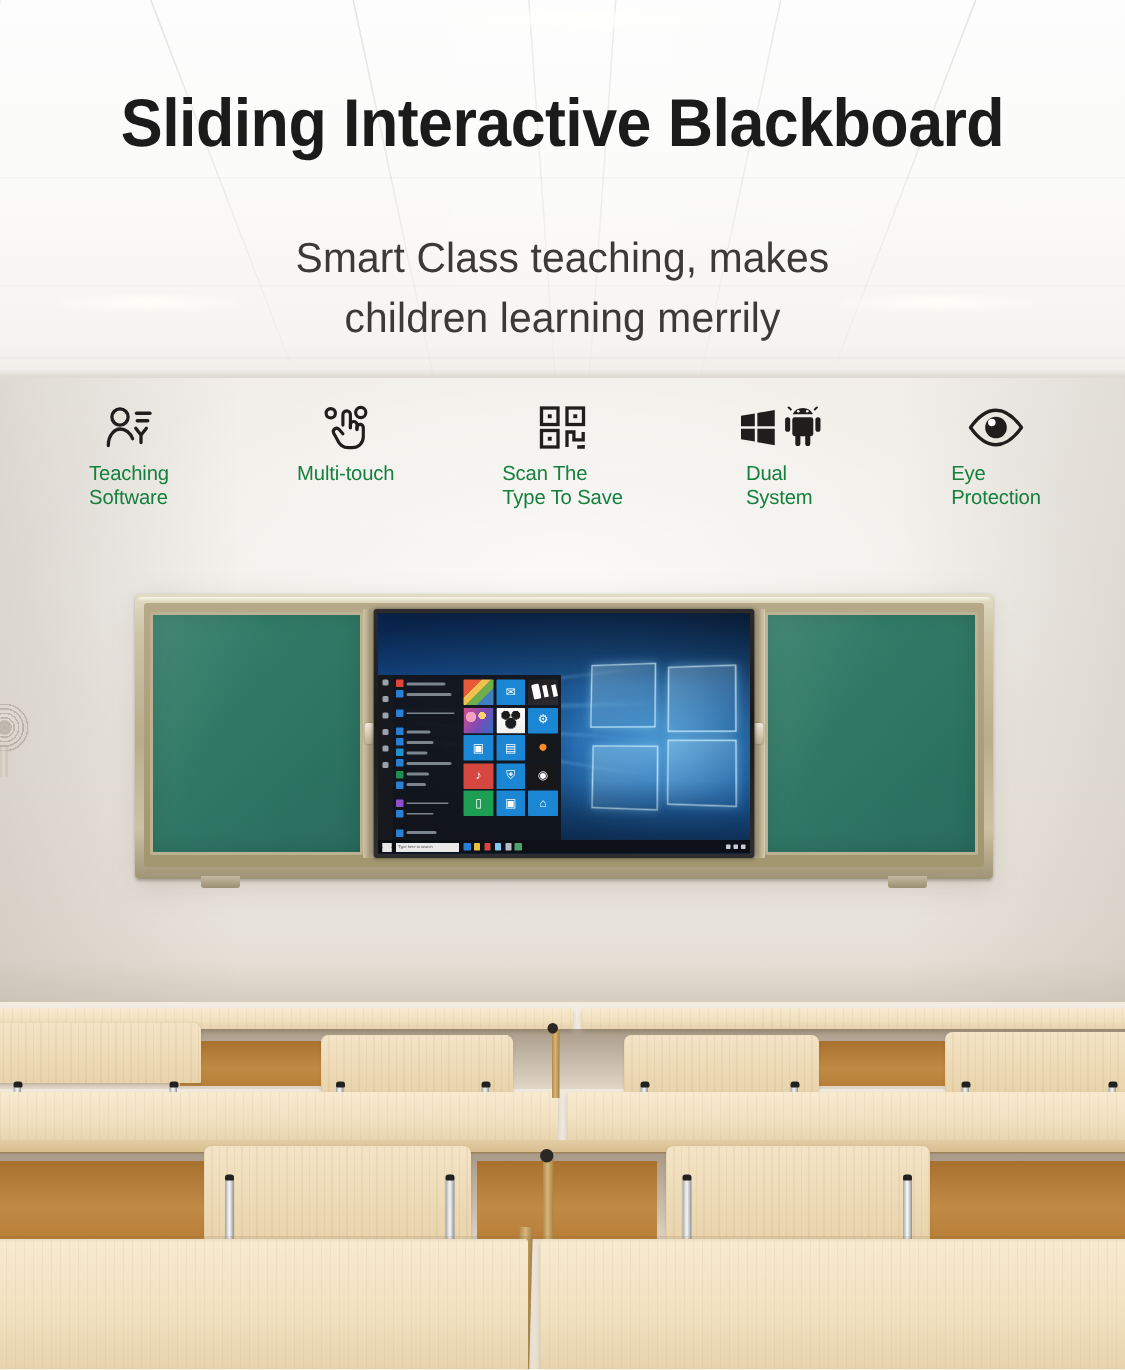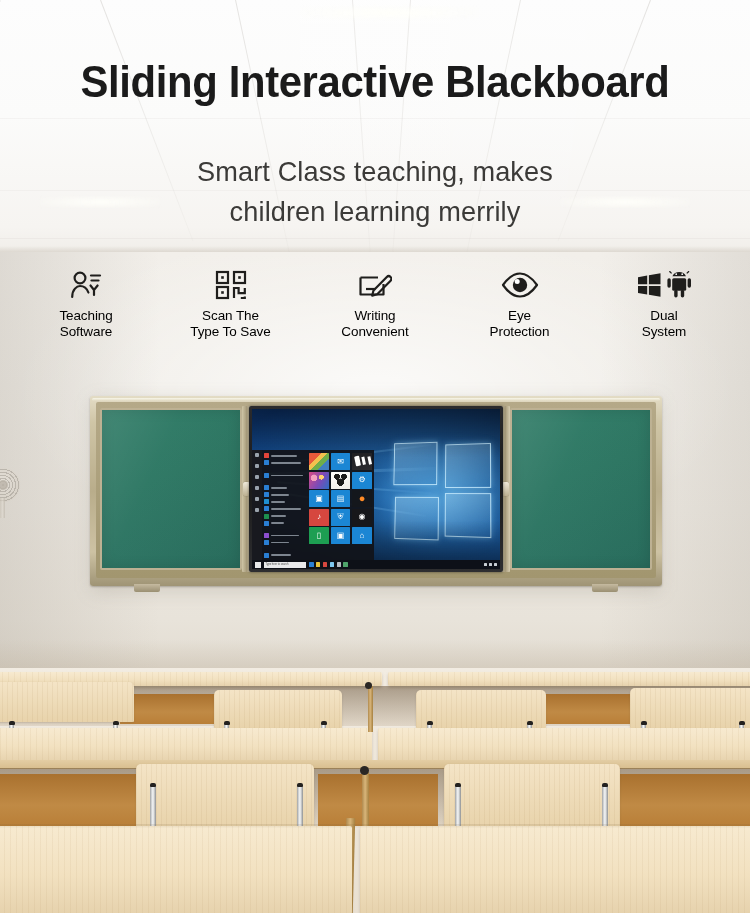--- a/index.html
+++ b/index.html
@@ -152,24 +152,23 @@
     align-items: center;
   }
   .feature .ficon {
     height: 34px;
     display: flex;
     align-items: center;
     justify-content: center;
     margin-bottom: 6px;
   }
   .feature .flabel {
-    text-align: center;
     font-size: 13.5px;
     line-height: 1.18;
-    color: #000000;
+    color: #15803d;
     letter-spacing: -0.1px;
     white-space: pre-line;
   }
 
   
   .board-shadow {
     position: absolute;
     left: 92px; top: 400px;
     width: 568px; height: 192px;
     background: rgba(100,92,80,0.17);
@@ -520,60 +519,49 @@
           <path d="M3.2 27 C3.2 19.4 8 16 11 16 C14.6 16 18 18.6 19.4 22.5"></path>
           <path d="M22 5.5 H31"></path>
           <path d="M22.5 10.5 H29.5"></path>
           <path d="M21.5 15.5 L25 20 L28.6 15.5 M25 20 V25"></path>
         </svg>
       </div>
       <div class="flabel">Teaching
 Software</div>
     </div>
 
+    <div class="feature">
+      <div class="ficon">
+        <svg width="34" height="30" viewBox="0 0 34 30" fill="none" stroke="#1f1e1c" stroke-width="2.1" stroke-linecap="round" stroke-linejoin="round">
+          <circle cx="6.5" cy="5.5" r="3.1"></circle>
+          <circle cx="26.5" cy="5" r="3.4"></circle>
+          <path d="M14.6 13.4 V6.4 a2.5 2.5 0 0 1 5 0 V15"></path>
+          <path d="M19.6 15.2 v-2 a2.2 2.2 0 0 1 4.4 0 V16"></path>
+          <path d="M24 16.4 v-1.4 a2.1 2.1 0 0 1 4.2 0 v6.2 c0 4.1-3.2 7.2-7.4 7.2 h-2.6 c-3.6 0-6-2.2-7.2-5 L8.4 18.6 a2.2 2.2 0 0 1 3.6-2.4 l2.6 3"></path>
+        </svg>
+      </div>
+      <div class="flabel">Multi-touch</div>
+    </div>
 
     <div class="feature">
       <div class="ficon">
         <svg width="32" height="30" viewBox="0 0 32 30" fill="none" stroke="#1f1e1c" stroke-width="2.2">
           <rect x="2" y="2" width="11" height="11"></rect>
           <rect x="6.2" y="6.2" width="2.6" height="2.6" fill="#1f1e1c" stroke="none"></rect>
           <rect x="19" y="2" width="11" height="11"></rect>
           <rect x="23.2" y="6.2" width="2.6" height="2.6" fill="#1f1e1c" stroke="none"></rect>
           <rect x="2" y="17" width="11" height="11"></rect>
           <rect x="6.2" y="21.2" width="2.6" height="2.6" fill="#1f1e1c" stroke="none"></rect>
           <path d="M19 28 V18 h4.6 v5.2 h6.2 V18 M29.8 26.6 V28 h-4"></path>
         </svg>
       </div>
       <div class="flabel">Scan The
 Type To Save</div>
     </div>
 
-    <div class="feature">
-      <div class="ficon">
-        <svg width="34" height="30" viewBox="0 0 34 30" fill="none" stroke="#1f1e1c" stroke-width="2.2" stroke-linejoin="round">
-          <path d="M2.5 7.5 H20 M2.5 7.5 V24.5 H25.5 V14"></path>
-          <path d="M8 19 H17.5"></path>
-          <path d="M15.5 20.5 L28.8 7 a2.6 2.6 0 0 1 3.8 3.7 L19.2 24.2 l-5 1.4 z"></path>
-        </svg>
-      </div>
-      <div class="flabel">Writing
-Convenient</div>
-    </div>
-
-    <div class="feature">
-      <div class="ficon">
-        <svg width="38" height="26" viewBox="0 0 38 26" fill="none">
-          <path d="M2 13 C8 4.5 14 1.5 19 1.5 C24 1.5 30 4.5 36 13 C30 21.5 24 24.5 19 24.5 C14 24.5 8 21.5 2 13 Z" stroke="#1f1e1c" stroke-width="2.2" stroke-linejoin="round"></path>
-          <circle cx="19" cy="13" r="7.2" fill="#1f1e1c"></circle>
-          <circle cx="16.2" cy="9.6" r="2.5" fill="#ffffff"></circle>
-        </svg>
-      </div>
-      <div class="flabel">Eye
-Protection</div>
-    </div>
 
     <div class="feature">
       <div class="ficon">
         <svg width="56" height="28" viewBox="0 0 56 28" fill="#1f1e1c">
           <g>
             <path d="M2 6.2 L11.2 4.6 V13.2 H2 Z"></path>
             <path d="M12.9 4.3 L24.5 2.3 V13.2 H12.9 Z"></path>
             <path d="M2 14.9 H11.2 V23.4 L2 21.9 Z"></path>
             <path d="M12.9 14.9 H24.5 V25.8 L12.9 23.8 Z"></path>
           </g>
@@ -588,20 +576,32 @@
             <path d="M50.8 2.4 L53 0.2" stroke="#1f1e1c" stroke-width="1.3"></path>
             <circle cx="40.2" cy="3.2" r="0.85" fill="#ffffff"></circle>
             <circle cx="46.2" cy="3.2" r="0.85" fill="#ffffff"></circle>
           </g>
         </svg>
       </div>
       <div class="flabel">Dual
 System</div>
     </div>
 
+    <div class="feature">
+      <div class="ficon">
+        <svg width="38" height="26" viewBox="0 0 38 26" fill="none">
+          <path d="M2 13 C8 4.5 14 1.5 19 1.5 C24 1.5 30 4.5 36 13 C30 21.5 24 24.5 19 24.5 C14 24.5 8 21.5 2 13 Z" stroke="#1f1e1c" stroke-width="2.2" stroke-linejoin="round"></path>
+          <circle cx="19" cy="13" r="7.2" fill="#1f1e1c"></circle>
+          <circle cx="16.2" cy="9.6" r="2.5" fill="#ffffff"></circle>
+        </svg>
+      </div>
+      <div class="flabel">Eye
+Protection</div>
+    </div>
+
   </div>
 
   <div class="board-shadow"></div>
   <div class="board">
     <div class="frame-outer">
       <div class="frame-hl"></div>
     </div>
     <div class="frame-inner"></div>
 
     <div class="panel panel-left">

